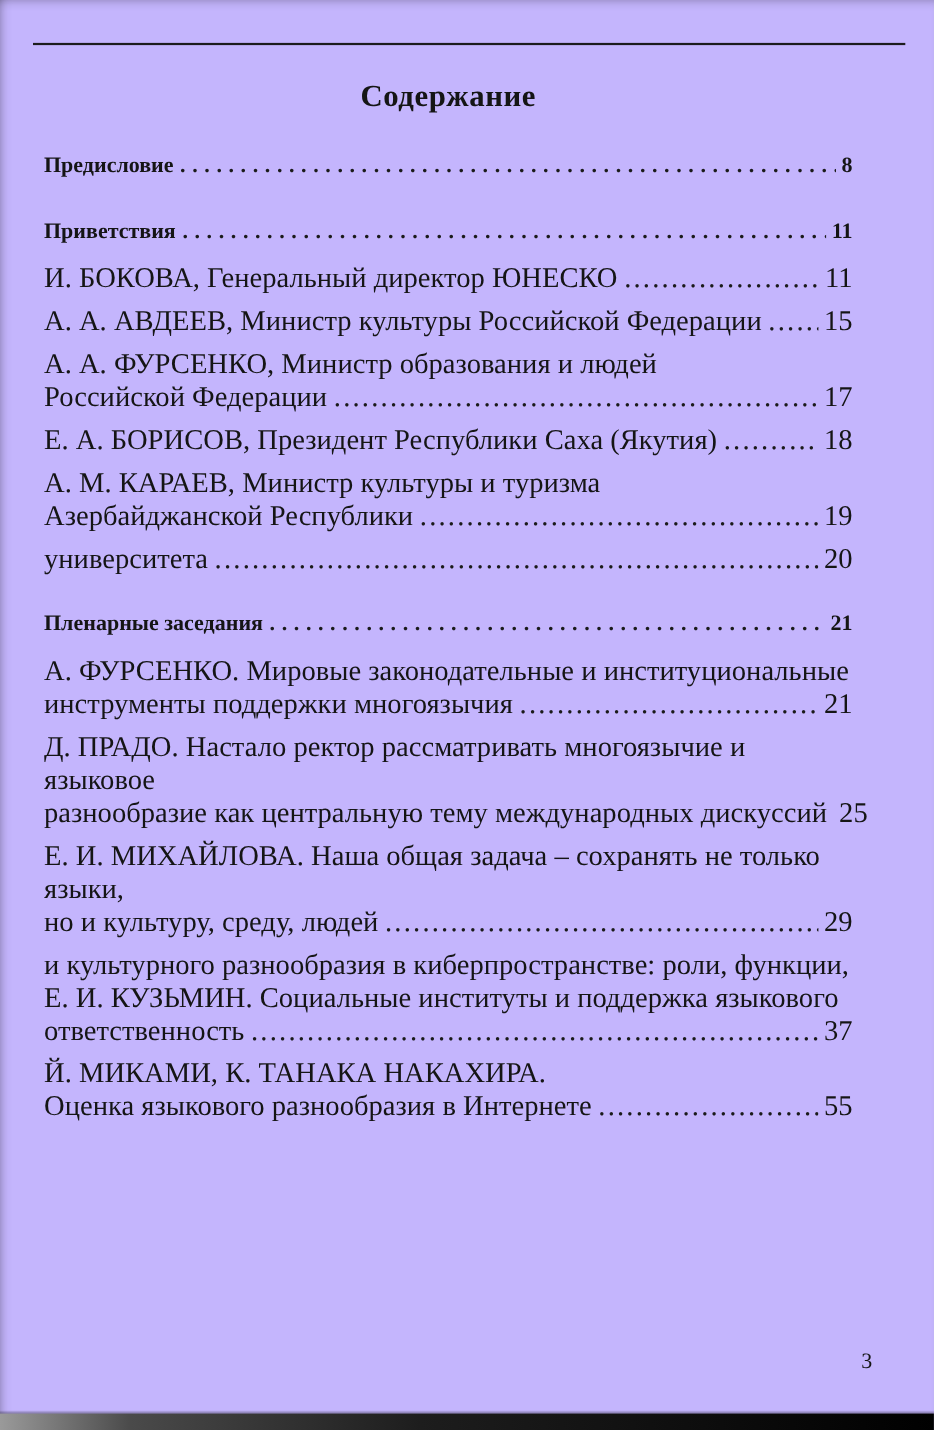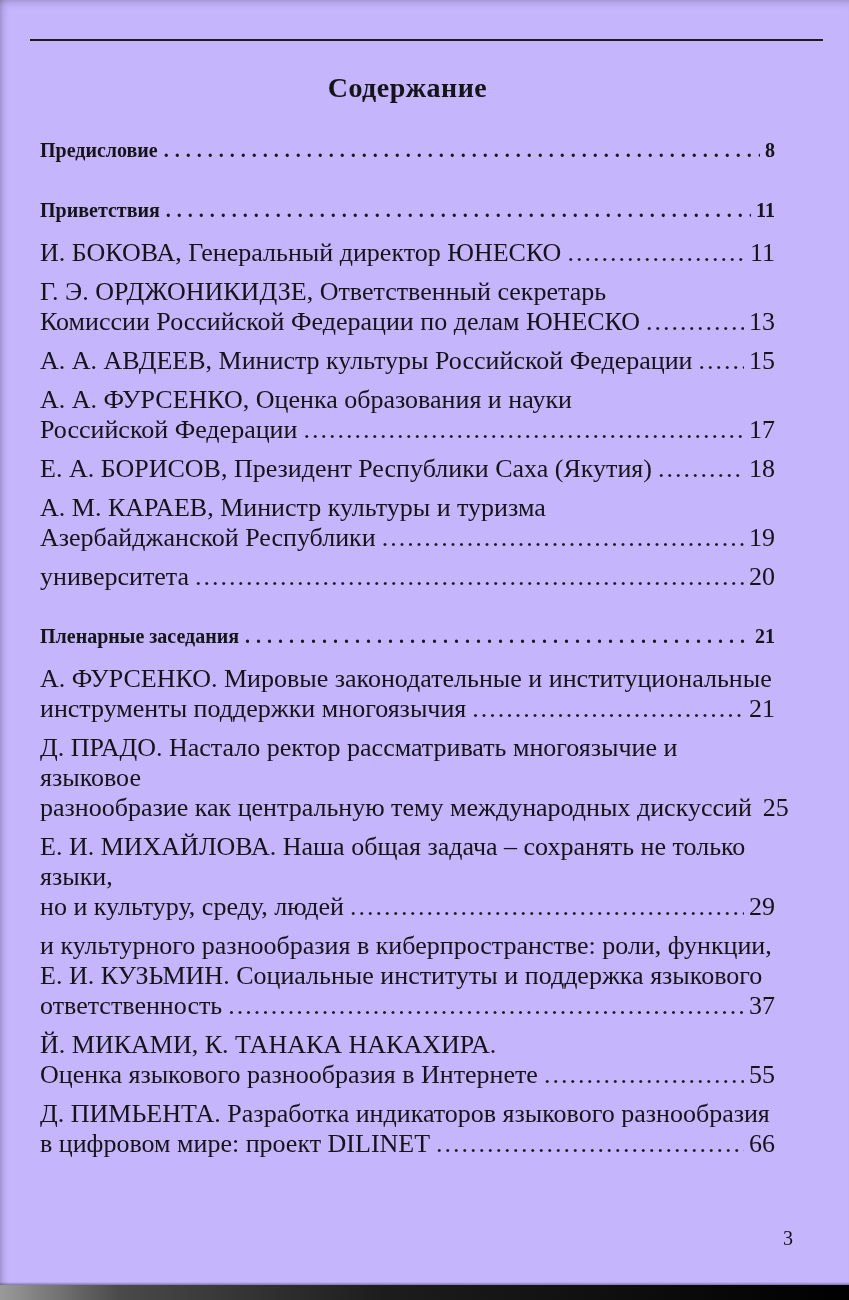--- a/index.html
+++ b/index.html
@@ -114,36 +114,28 @@
           </div>
         </div>
         <div class="entry">
           <div class="leader-row">
             <span class="line-text">И. БОКОВА, Генеральный директор ЮНЕСКО</span>
             <span class="dots"></span>
             <span class="pgnum">11</span>
           </div>
         </div>
         <div class="entry">
-          <div class="line">Г. Э. ОРДЖОНИКИДЗЕ, Ответственный секретарь</div>
-          <div class="leader-row">
-            <span class="line-text">Комиссии Российской Федерации по делам ЮНЕСКО</span>
-            <span class="dots"></span>
-            <span class="pgnum">13</span>
-          </div>
-        </div>
-        <div class="entry">
           <div class="leader-row">
             <span class="line-text">А. А. АВДЕЕВ, Министр культуры Российской Федерации</span>
             <span class="dots"></span>
             <span class="pgnum">15</span>
           </div>
         </div>
         <div class="entry">
-          <div class="line">А. А. ФУРСЕНКО, Оценка образования и науки</div>
+          <div class="line">А. А. ФУРСЕНКО, Министр образования и людей</div>
           <div class="leader-row">
             <span class="line-text">Российской Федерации</span>
             <span class="dots"></span>
             <span class="pgnum">17</span>
           </div>
         </div>
         <div class="entry">
           <div class="leader-row">
             <span class="line-text">Е. А. БОРИСОВ, Президент Республики Саха (Якутия)</span>
             <span class="dots"></span>
@@ -204,27 +196,19 @@
             <span class="dots"></span>
             <span class="pgnum">37</span>
           </div>
         </div>
         <div class="entry">
           <div class="line">Й. МИКАМИ, К. ТАНАКА НАКАХИРА.</div>
           <div class="leader-row">
             <span class="line-text">Оценка языкового разнообразия в Интернете</span>
             <span class="dots"></span>
             <span class="pgnum">55</span>
-          </div>
-        </div>
-        <div class="entry">
-          <div class="line">Д. ПИМЬЕНТА. Разработка индикаторов языкового разнообразия</div>
-          <div class="leader-row">
-            <span class="line-text">в цифровом мире: проект DILINET</span>
-            <span class="dots"></span>
-            <span class="pgnum">66</span>
           </div>
         </div>
       </div>
   </div>
   <div class="folio">3</div>
   <div class="bottom-edge"></div>
 </div>
 
 </body></html>

